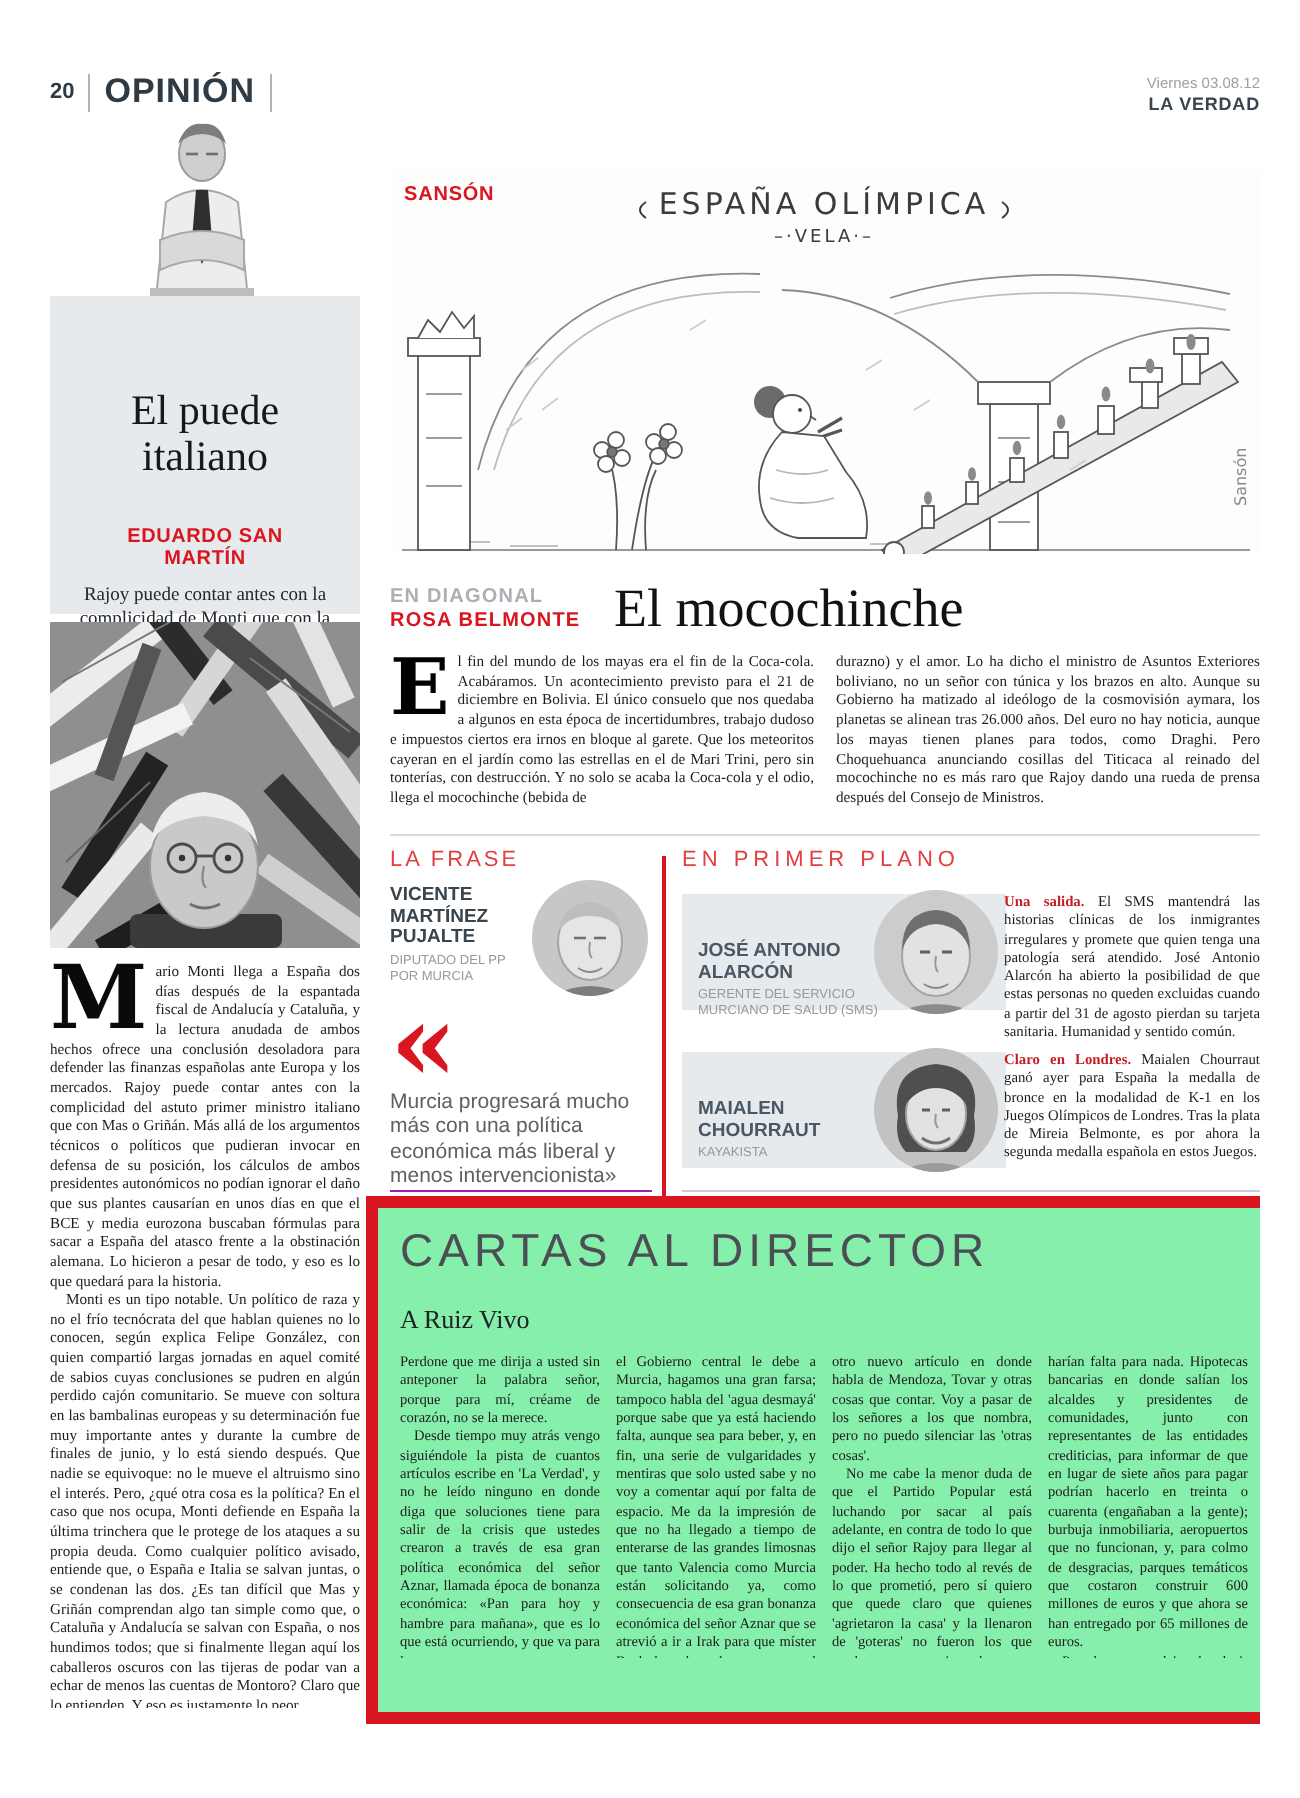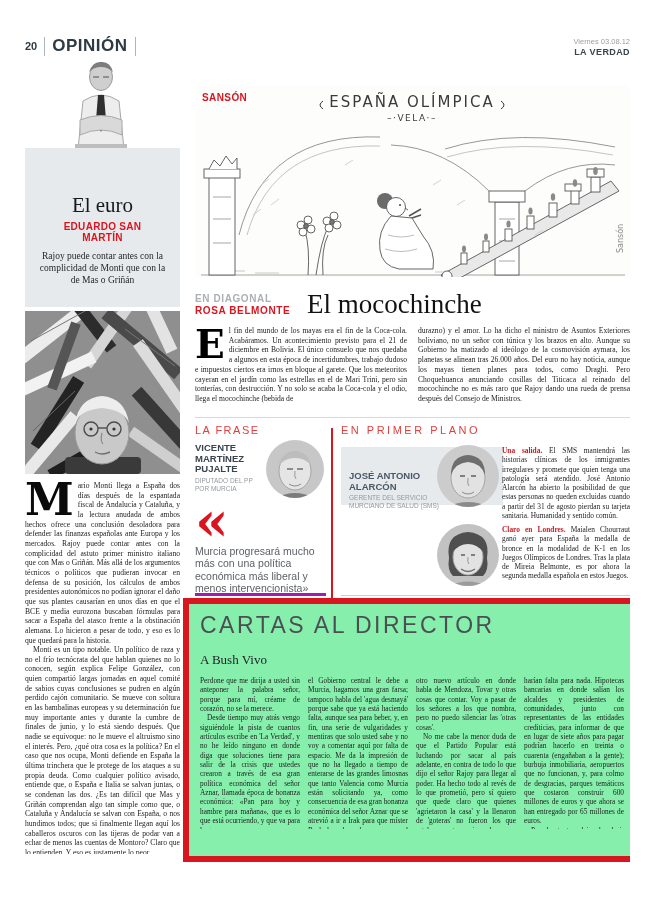--- a/index.html
+++ b/index.html
@@ -18,21 +18,21 @@
   .hdr-right { text-align:right; line-height:10px; padding-top:1px; }
   .hdr-date { font-size:7.5px; color:#9aa0a5; }
   .hdr-masthead { font-size:9px; font-weight:bold; color:#39444d; letter-spacing:.4px; }
 
   
   .columnist-photo { position:absolute; left:69px; top:56px; width:64px; height:94px; }
   .amigo-box { position:absolute; left:25px; top:148px; width:155px; height:159px;
                background:#e7eaec; text-align:center; }
   .amigo-title { font-size:21px; line-height:23px; color:#16191c; margin-top:46px; font-weight:normal; }
   .amigo-author { font-family:"Liberation Sans", sans-serif; font-size:10px; font-weight:bold;
-                  color:#d9161f; line-height:11px; margin:4px auto 0; width:100px; letter-spacing:.3px; }
+                  color:#d9161f; line-height:11px; margin:23px auto 0; width:100px; letter-spacing:.3px; }
   .amigo-deck { font-size:9.5px; line-height:12px; margin:7px auto 0; width:132px; color:#23272b; }
   .collage { position:absolute; left:25px; top:311px; width:155px; height:163px; }
   .amigo-body { position:absolute; left:25px; top:481px; width:155px; height:373px; overflow:hidden;
                 font-size:7.6px; line-height:9.65px; text-align:justify; color:#1c1c1c; }
   .dropcap { float:left; font-family:"DejaVu Serif", serif; font-weight:bold; font-size:44px;
              line-height:36px; color:#0a0a0a; margin:1px 4px 0 0; }
   .amigo-body p.p2 { text-indent:8px; }
 
   
   .cartoon { position:absolute; left:195px; top:85px; width:435px; height:192px; background:#fdfdfc; }
@@ -52,21 +52,21 @@
   .diag-col { flex:1; font-size:7.6px; line-height:9.7px; text-align:justify; color:#1c1c1c; }
   .dropcap-e { float:left; font-family:"DejaVu Serif", serif; font-weight:bold; font-size:39px;
                line-height:32px; color:#000; margin:2px 4px 0 0; }
 
   
   .row-rule { position:absolute; left:195px; top:417px; width:435px; height:1px; background:#d8dbdd; }
   .red-divider { position:absolute; left:331px; top:428px; width:2px; height:170px; background:#d9161f; }
 
   
   .frase { position:absolute; left:195px; top:424px; width:131px; height:172px;
-           border-bottom:3px solid #a21caf; font-family:"Liberation Sans", sans-serif; }
+           border-bottom:1px solid #a21caf; font-family:"Liberation Sans", sans-serif; }
   .frase-kicker { font-size:11px; color:#e0403f; letter-spacing:1.5px; }
   .frase-name { font-size:9.5px; font-weight:bold; color:#39444d; line-height:10.5px;
                 margin-top:7px; width:86px; }
   .frase-role { font-size:6.5px; color:#949aa0; line-height:8px; margin-top:2px; width:70px; }
   .frase-photo { position:absolute; right:2px; top:16px; width:58px; height:58px; border-radius:50%;
                  overflow:hidden; }
   .frase-quotemark { font-family:"DejaVu Serif", serif; font-weight:bold; font-size:54px;
                      line-height:40px; color:#d9161f; margin-top:8px; letter-spacing:-4px; }
   .frase-quote { font-size:10.5px; line-height:12.5px; color:#5c6166; margin-top:4px; }
 
@@ -122,21 +122,22 @@
       <line x1="34" y1="21" x2="40" y2="21" stroke="#6f6f6f" stroke-width="1.3"></line>
       <path d="M9,93 L14,45 Q32,33 50,45 L55,93 Z" fill="#ededed" stroke="#a8a8a8" stroke-width="1"></path>
       <path d="M29,39 L35,39 L37,64 L32,76 L27,64 Z" fill="#2f2f2f"></path>
       <path d="M11,64 Q32,55 53,64 L53,79 Q32,69 11,79 Z" fill="#d9d9d9" stroke="#a8a8a8" stroke-width="1"></path>
       <rect x="6" y="88" width="52" height="6" fill="#bdbdbd"></rect>
     </svg>
   </div>
 
   <div class="amigo-box">
     <div class="amigo-title">
-      <div>El euro</div>
+      <div>El puede</div>
+      <div>italiano</div>
     </div>
     <div class="amigo-author">EDUARDO SAN MARTÍN</div>
     <div class="amigo-deck">Rajoy puede contar antes con la complicidad de Monti que con la de Mas o Griñán</div>
   </div>
 
   <div class="collage">
     <svg width="155" height="163" viewBox="0 0 155 163">
       <rect width="155" height="163" fill="#8f8f8f"></rect>
       <g>
         <rect x="-20" y="18" width="90" height="13" fill="#ececec" transform="rotate(-38 25 24)"></rect>
@@ -305,40 +306,44 @@
           <line x1="34" y1="31" x2="39" y2="31" stroke="#5f5f5f" stroke-width="1.4"></line>
           <path d="M31,33 q-1,6 1,8" stroke="#979797" fill="none"></path>
           <path d="M25,47 q6,4 12,0" stroke="#8a8a8a" fill="none"></path>
           <path d="M10,62 Q31,52 52,62 Z" fill="#8b8b8b"></path>
         </svg>
       </div>
       <div class="pp-text"><b class="pp-lead">Una salida.</b><span> El SMS mantendrá las historias clínicas de los inmigrantes irregulares y promete que quien tenga una patología será atendido. José Antonio Alarcón ha abierto la posibilidad de que estas personas no queden excluidas cuando a partir del 31 de agosto pierdan su tarjeta sanitaria. Humanidad y sentido común.</span></div>
     </div>
 
     <div class="pp-card">
+      <div class="pp-box">
+        <div class="pp-name">MAIALEN CHOURRAUT</div>
+        <div class="pp-role">KAYAKISTA</div>
+      </div>
       <div class="pp-photo">
         <svg width="62" height="62" viewBox="0 0 62 62">
           <rect width="62" height="62" fill="#c2c2c2"></rect>
           <path d="M12,34 Q8,10 31,8 Q54,10 50,34 Q52,46 46,52 L16,52 Q10,46 12,34 Z" fill="#4f4f4f"></path>
           <ellipse cx="31" cy="33" rx="15" ry="18" fill="#e2e2e2" stroke="#a3a3a3"></ellipse>
           <path d="M16,28 Q18,14 31,13 Q44,14 46,28 Q40,20 31,20 Q22,20 16,28 Z" fill="#4f4f4f"></path>
           <line x1="24" y1="31" x2="28" y2="31" stroke="#5f5f5f" stroke-width="1.4"></line>
           <line x1="34" y1="31" x2="38" y2="31" stroke="#5f5f5f" stroke-width="1.4"></line>
           <path d="M31,33 q-1,5 1,7" stroke="#979797" fill="none"></path>
           <path d="M24,45 q7,5 14,0" stroke="#6f6f6f" fill="none" stroke-width="1.4"></path>
           <path d="M12,62 Q31,53 50,62 Z" fill="#9b9b9b"></path>
         </svg>
       </div>
       <div class="pp-text"><b class="pp-lead">Claro en Londres.</b><span> Maialen Chourraut ganó ayer para España la medalla de bronce en la modalidad de K-1 en los Juegos Olímpicos de Londres. Tras la plata de Mireia Belmonte, es por ahora la segunda medalla española en estos Juegos.</span></div>
     </div>
   </div>
 
   <div class="cartas">
     <div class="cartas-title">CARTAS AL DIRECTOR</div>
-    <div class="letter-title">A Bush Vivo</div>
+    <div class="letter-title">A Ruiz Vivo</div>
     <div class="letter-cols">
       <div class="letter-col">
         <p>Perdone que me dirija a usted sin anteponer la palabra señor, porque para mí, créame de corazón, no se la merece.</p>
         <p>Desde tiempo muy atrás vengo siguiéndole la pista de cuantos artículos escribe en 'La Verdad', y no he leído ninguno en donde diga que soluciones tiene para salir de la crisis que ustedes crearon a través de esa gran política económica del señor Aznar, llamada época de bonanza económica: «Pan para hoy y hambre para mañana», que es lo que está ocurriendo, y que va para largo.</p>
 
       </div>
       <div class="letter-col">
         <p>el Gobierno central le debe a Murcia, hagamos una gran farsa; tampoco habla del 'agua desmayá' porque sabe que ya está haciendo falta, aunque sea para beber, y, en fin, una serie de vulgaridades y mentiras que solo usted sabe y no voy a comentar aquí por falta de espacio. Me da la impresión de que no ha llegado a tiempo de enterarse de las grandes limosnas que tanto Valencia como Murcia están solicitando ya, como consecuencia de esa gran bonanza económica del señor Aznar que se atrevió a ir a Irak para que míster Bush le echara la mano por el hombro.</p>
 
       </div>

